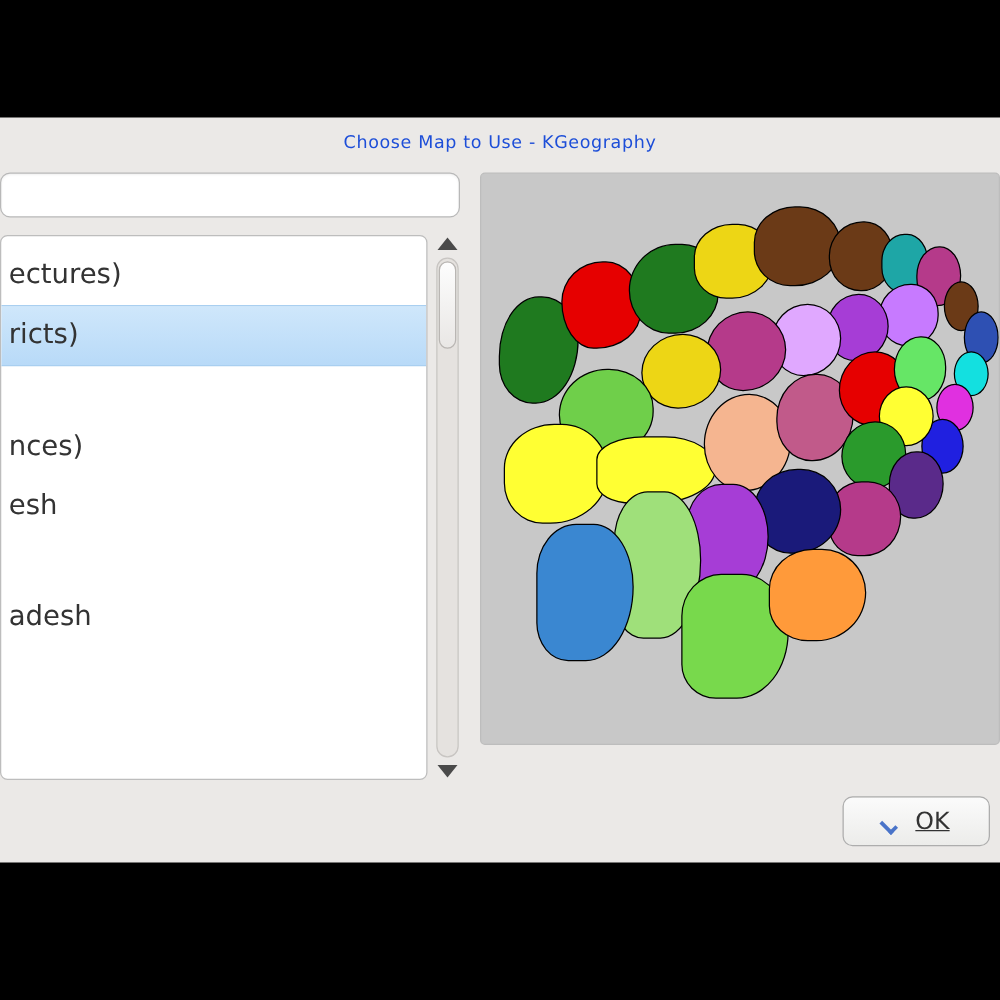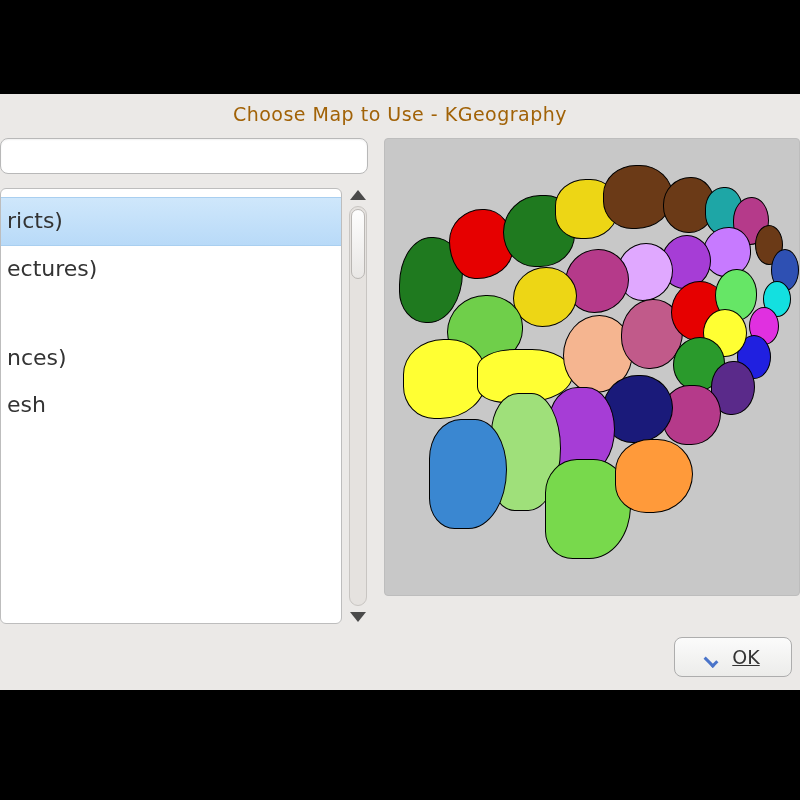--- a/index.html
+++ b/index.html
@@ -19,22 +19,22 @@
     height: 596px;
     background: #ebe9e7;
     display: flex;
     flex-direction: column;
   }
   .titlebar {
     height: 40px;
     display: flex;
     align-items: center;
     justify-content: center;
-    color: #a16207;
-    font-size: 19px;
+    color: #1d4ed8;
+    font-size: 14px;
     letter-spacing: 0.5px;
   }
   .content {
     flex: 1;
     display: flex;
     gap: 14px;
     padding: 0 0 0 0;
   }
   .left-col {
     width: 370px;
@@ -165,26 +165,27 @@
 <body>
 
 <div class="dialog">
   <div class="titlebar">Choose Map to Use - KGeography</div>
 
   <div class="content">
     <div class="left-col">
       <input class="search-input" type="text" placeholder="" style="">
       <div class="list-wrap">
         <div class="listbox" id="listbox">
+            <div class="list-item">ectures)</div>
             <div class="list-item selected">ricts)</div>
-            <div class="list-item">ectures)</div>
             <div style="height: 42px;"></div>
             <div class="list-item">nces)</div>
             <div class="list-item">esh</div>
             <div style="height: 42px;"></div>
+            <div class="list-item">adesh</div>
           </div>
         <div class="scrollbar">
           <div class="scroll-arrow scroll-up"></div>
           <div class="scroll-track">
             <div class="scroll-thumb"></div>
           </div>
           <div class="scroll-arrow scroll-down"></div>
         </div>
       </div>
     </div>

